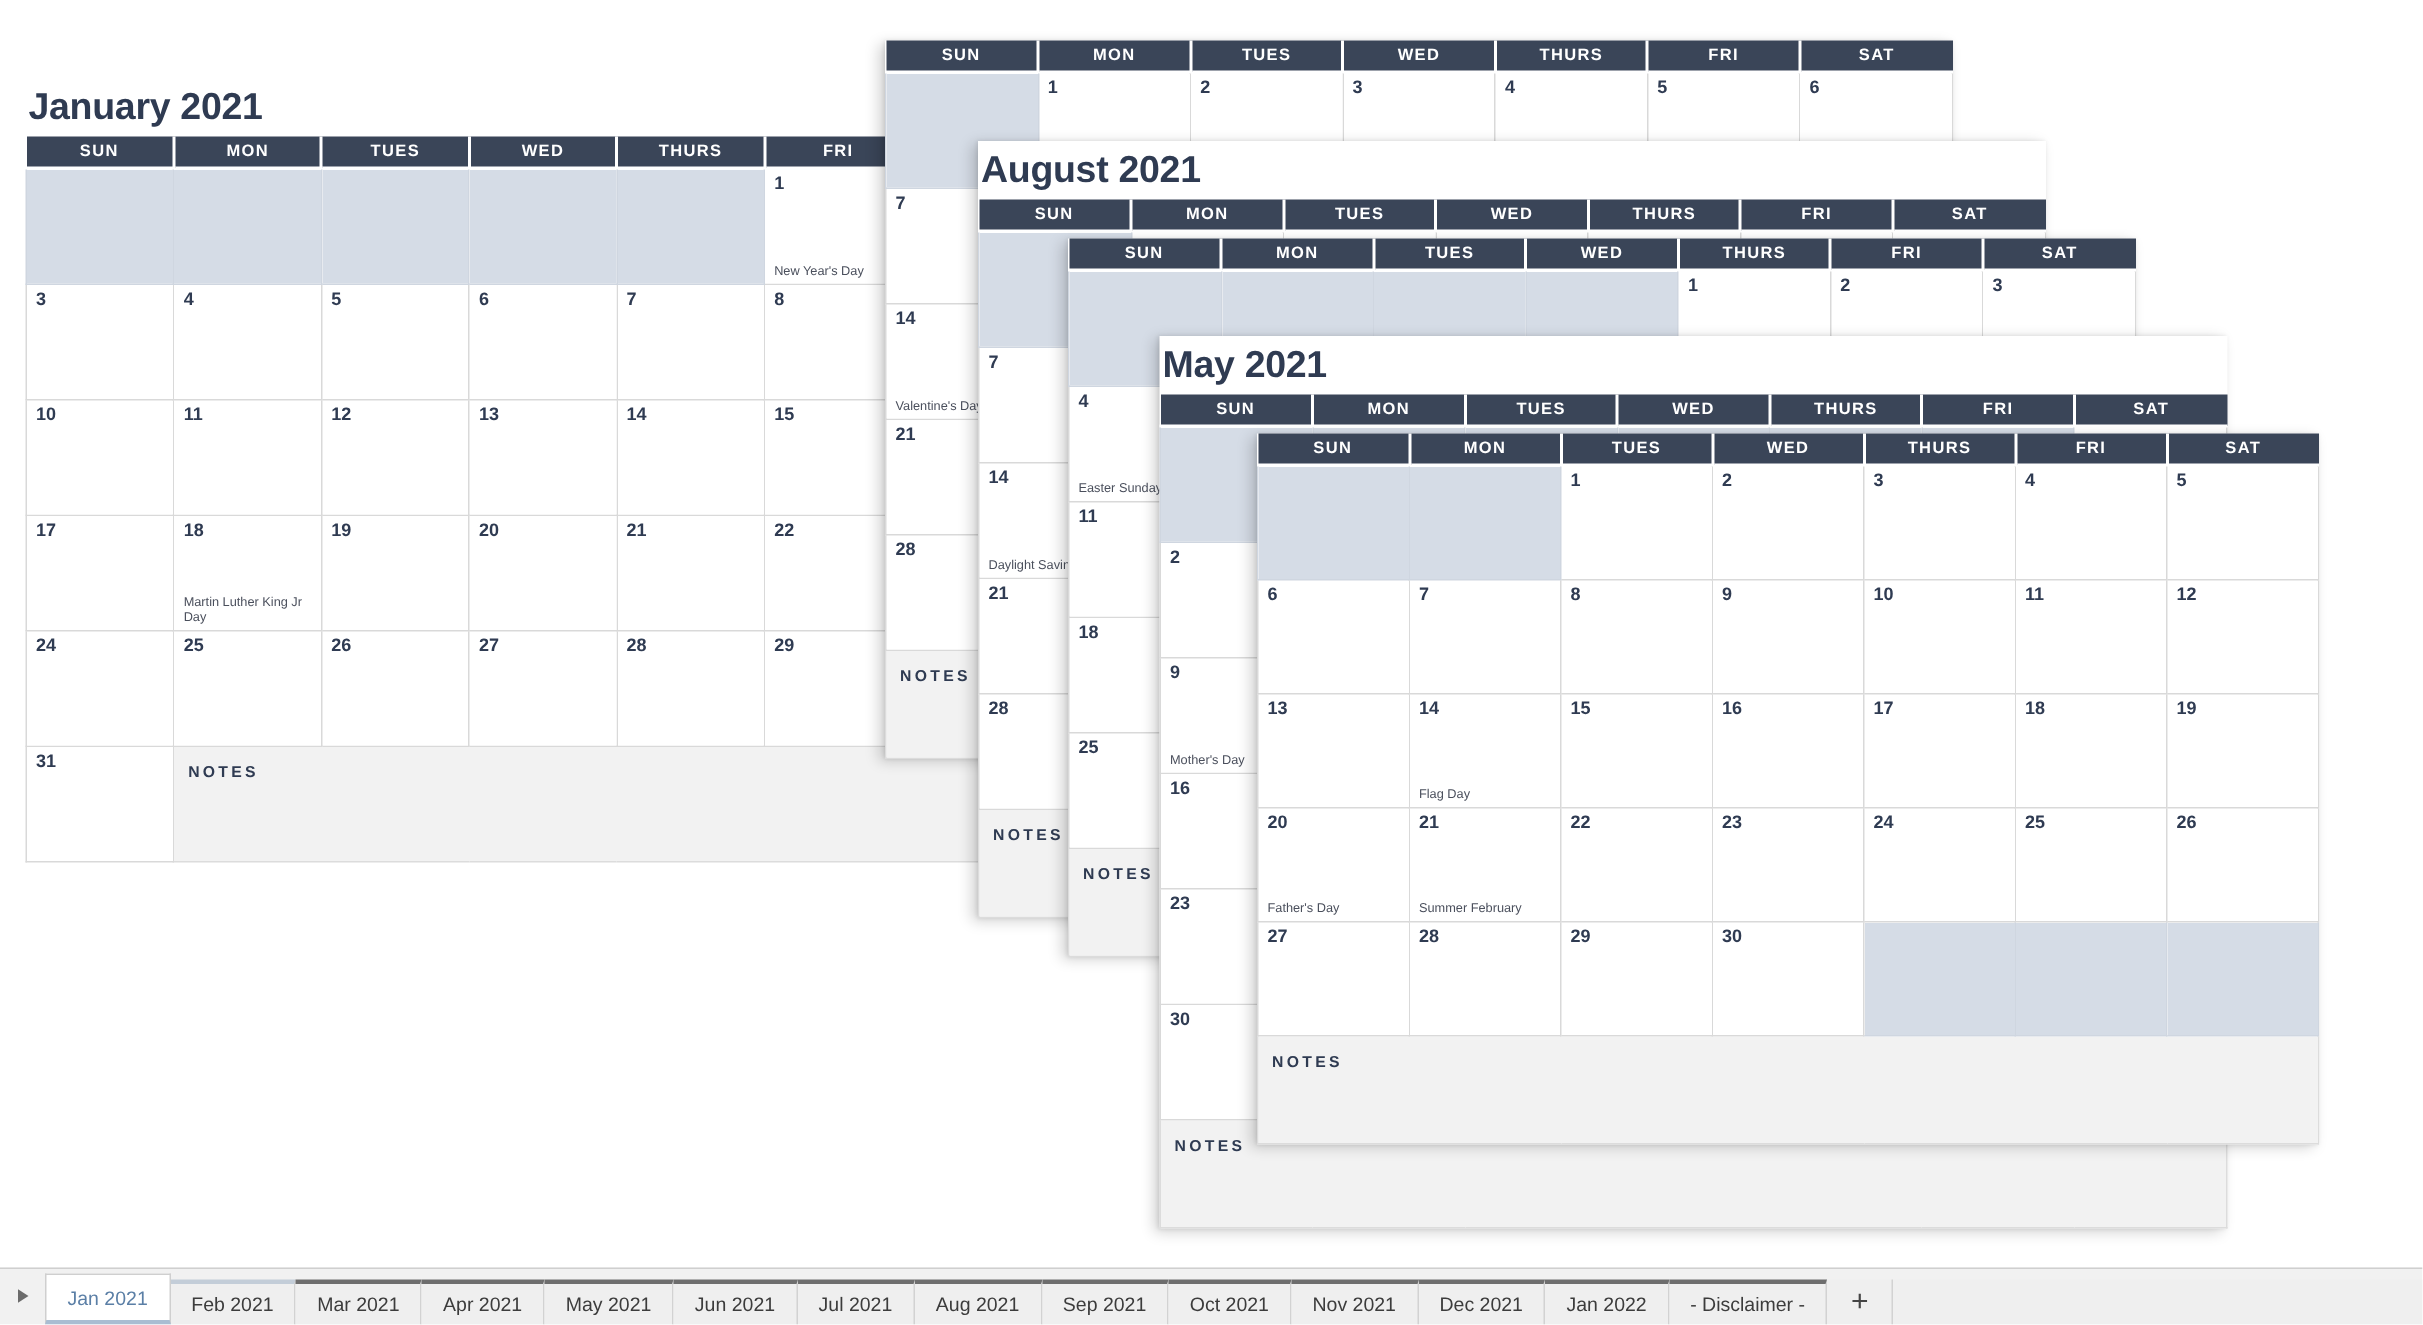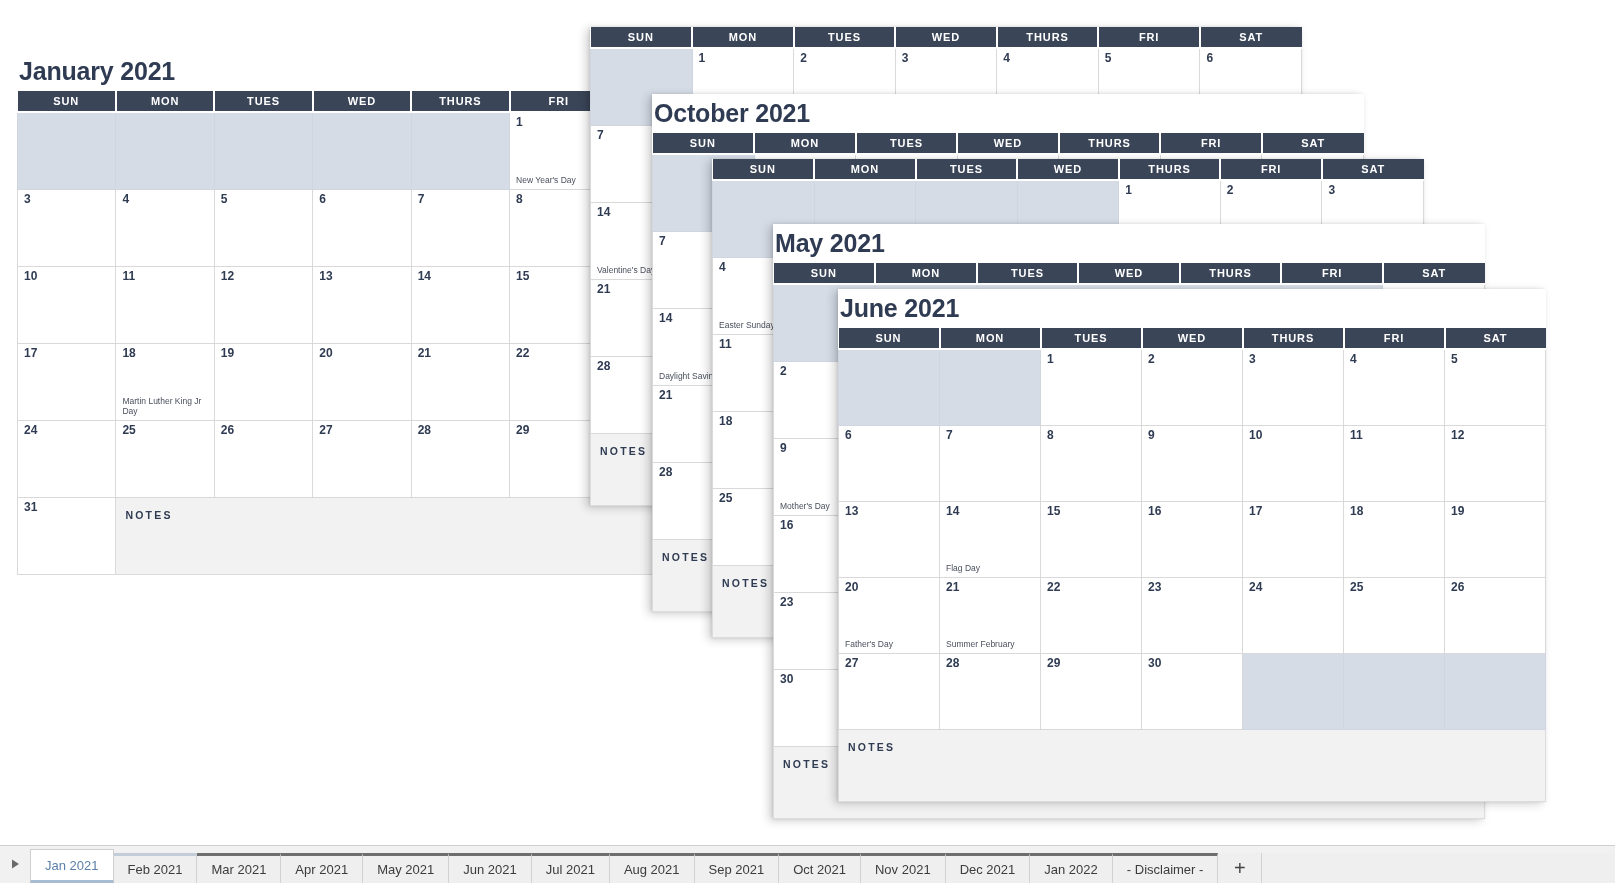--- a/index.html
+++ b/index.html
@@ -416,21 +416,21 @@
               <td class="blank" style="height: 77px;"></td>
               <td class="blank" style="height: 77px;"></td>
             </tr>
             <tr class="notes-row">
               <td colspan="7" style="height: 72px;"><span class="notes-label">NOTES</span></td>
             </tr>
           </tbody>
         </table>
       </div>
       <div class="cal-card shadowed" style="left: 652px; top: 94px; width: 712px; z-index: 3;">
-        <div class="cal-month">October 2021</div>
+        <div class="cal-month">August 2021</div>
         <table class="cal-table">
           <thead>
             <tr>
               <th style="width: 14.2857%;">SUN</th>
               <th style="width: 14.2857%;">MON</th>
               <th style="width: 14.2857%;">TUES</th>
               <th style="width: 14.2857%;">WED</th>
               <th style="width: 14.2857%;">THURS</th>
               <th style="width: 14.2857%;">FRI</th>
               <th style="width: 14.2857%;">SAT</th>
@@ -805,21 +805,20 @@
               </td>
               <td colspan="5" class="notes-inline" style="height: 77px; background: rgb(242, 242, 242); border-color: rgb(220, 220, 220); padding: 7px 0px 0px 9px;"><span class="notes-label">NOTES</span></td>
             </tr>
             <tr class="notes-row">
               <td colspan="7" style="height: 72px;"><span class="notes-label">NOTES</span></td>
             </tr>
           </tbody>
         </table>
       </div>
       <div class="cal-card shadowed" style="left: 838px; top: 289px; width: 708px; z-index: 6;">
-        <div class="cal-month">June 2021</div>
         <table class="cal-table">
           <thead>
             <tr>
               <th style="width: 14.2857%;">SUN</th>
               <th style="width: 14.2857%;">MON</th>
               <th style="width: 14.2857%;">TUES</th>
               <th style="width: 14.2857%;">WED</th>
               <th style="width: 14.2857%;">THURS</th>
               <th style="width: 14.2857%;">FRI</th>
               <th style="width: 14.2857%;">SAT</th>

